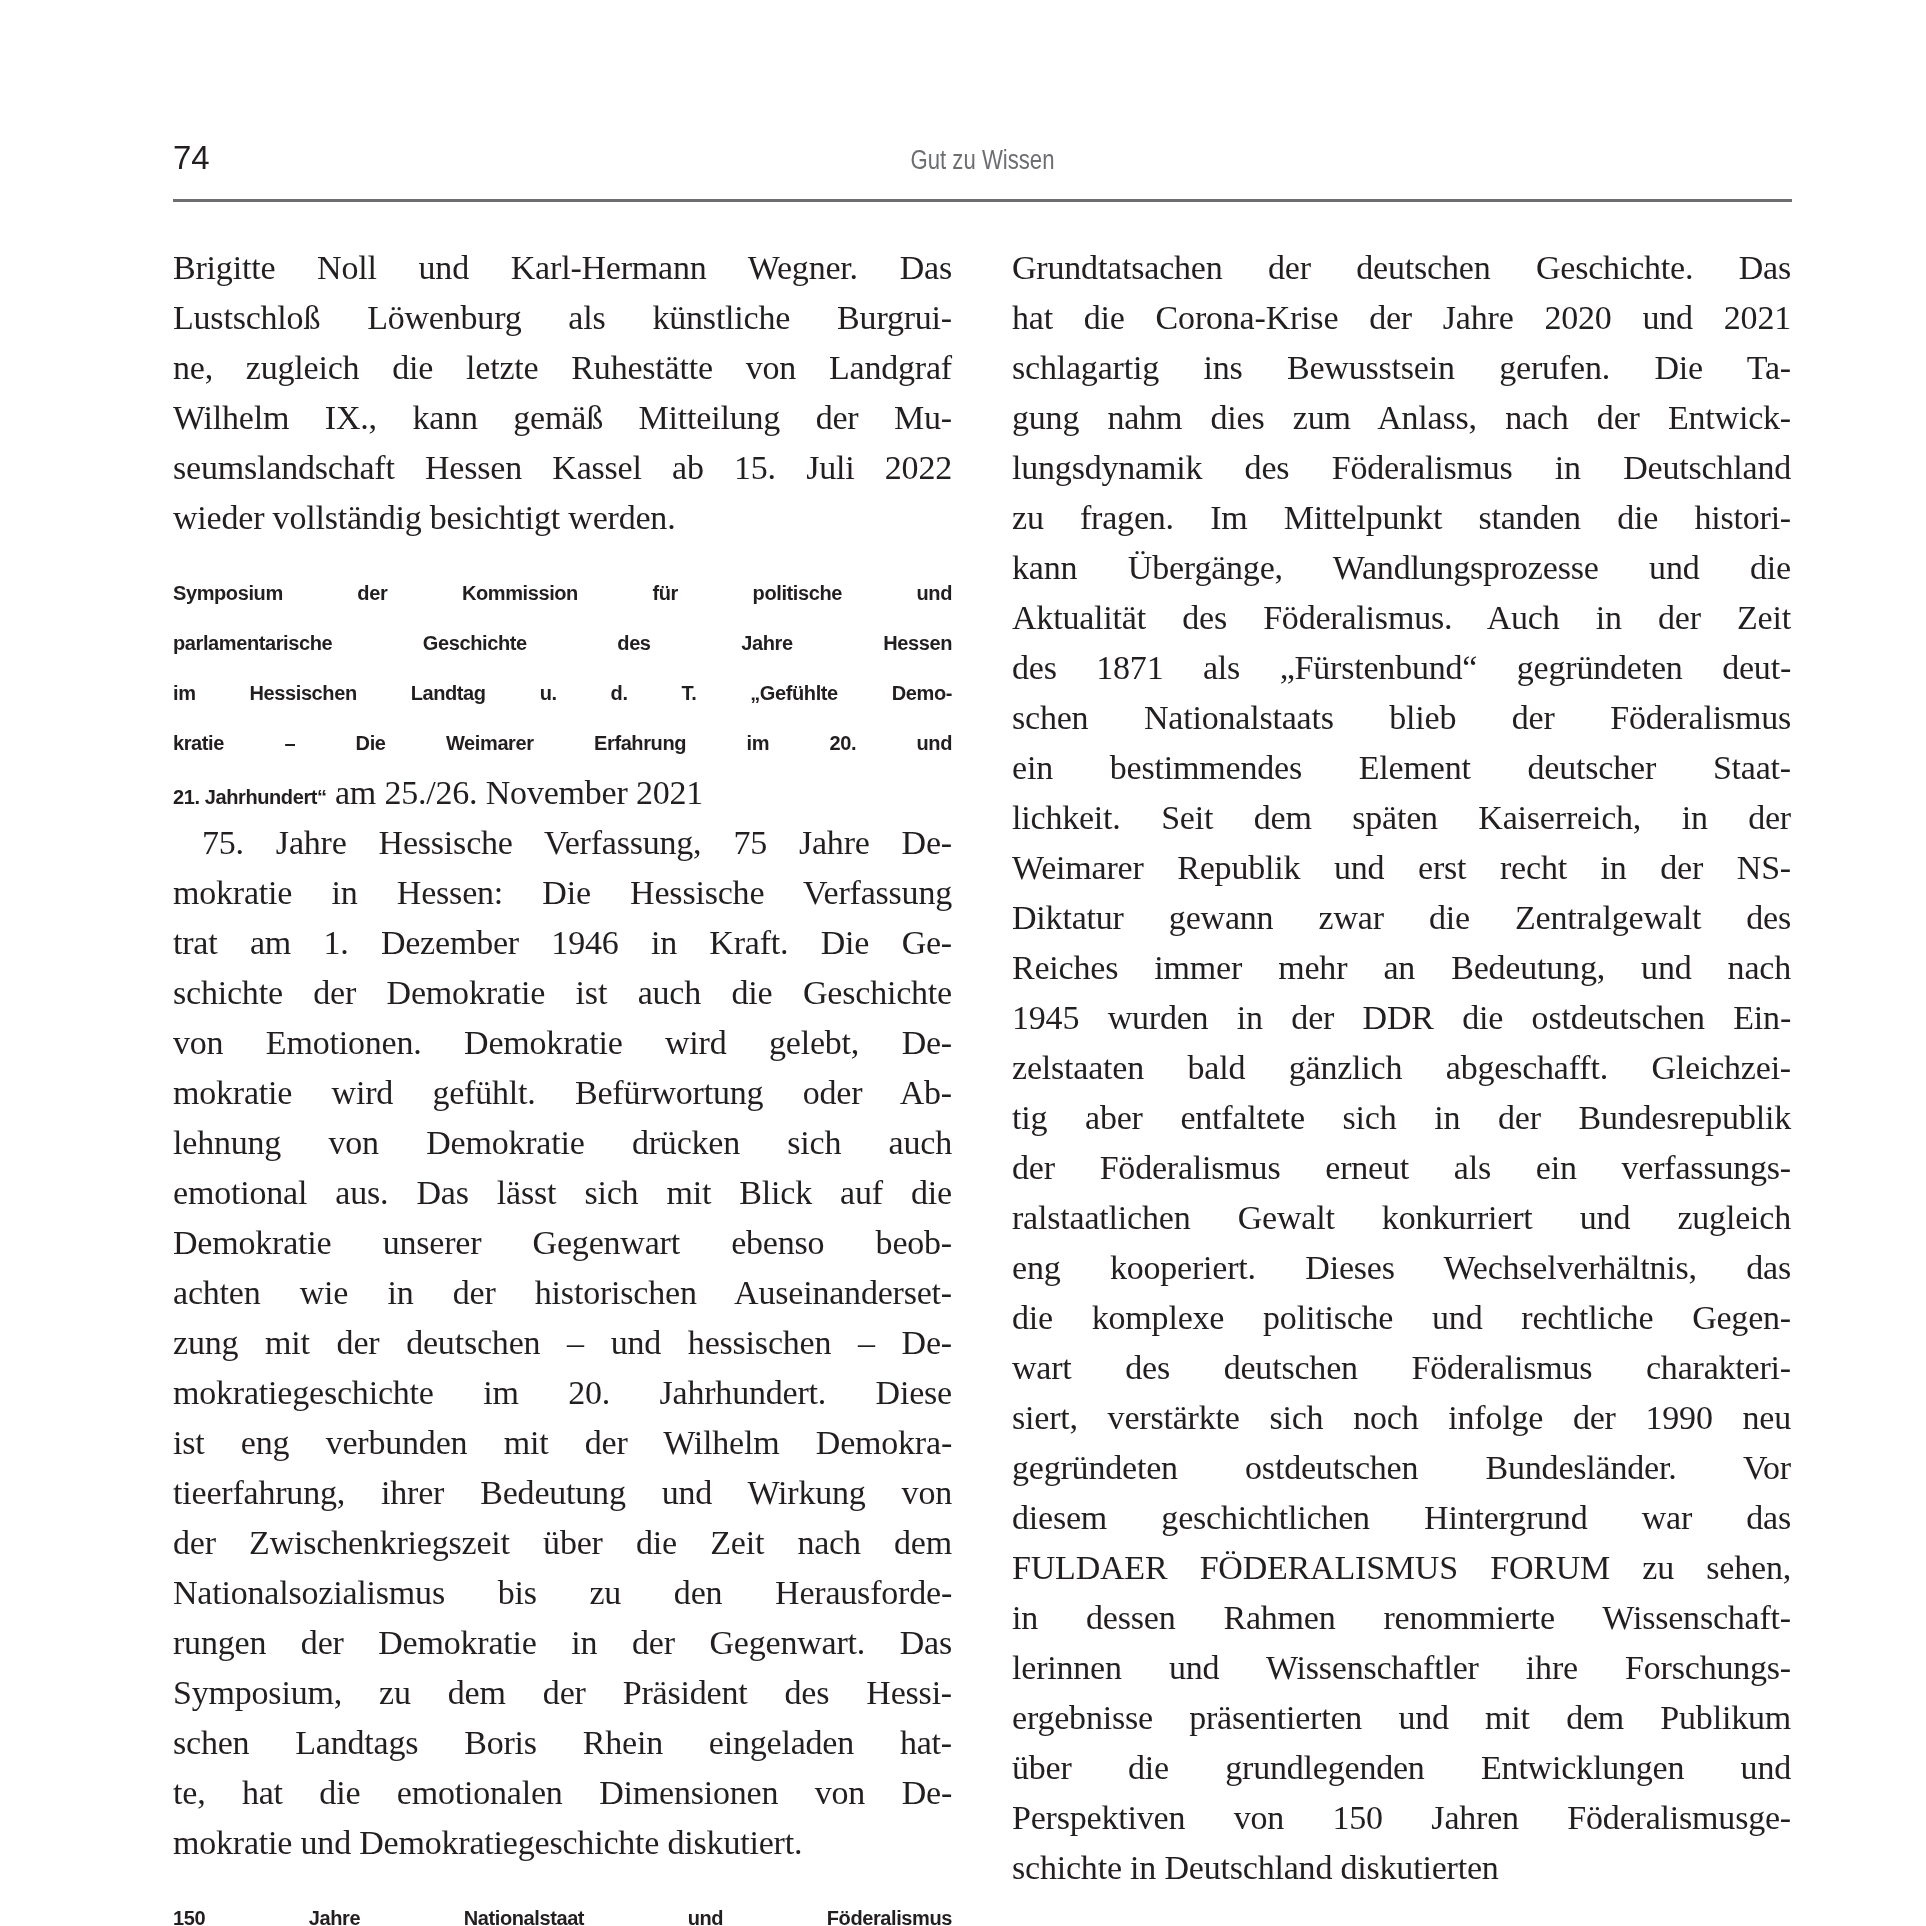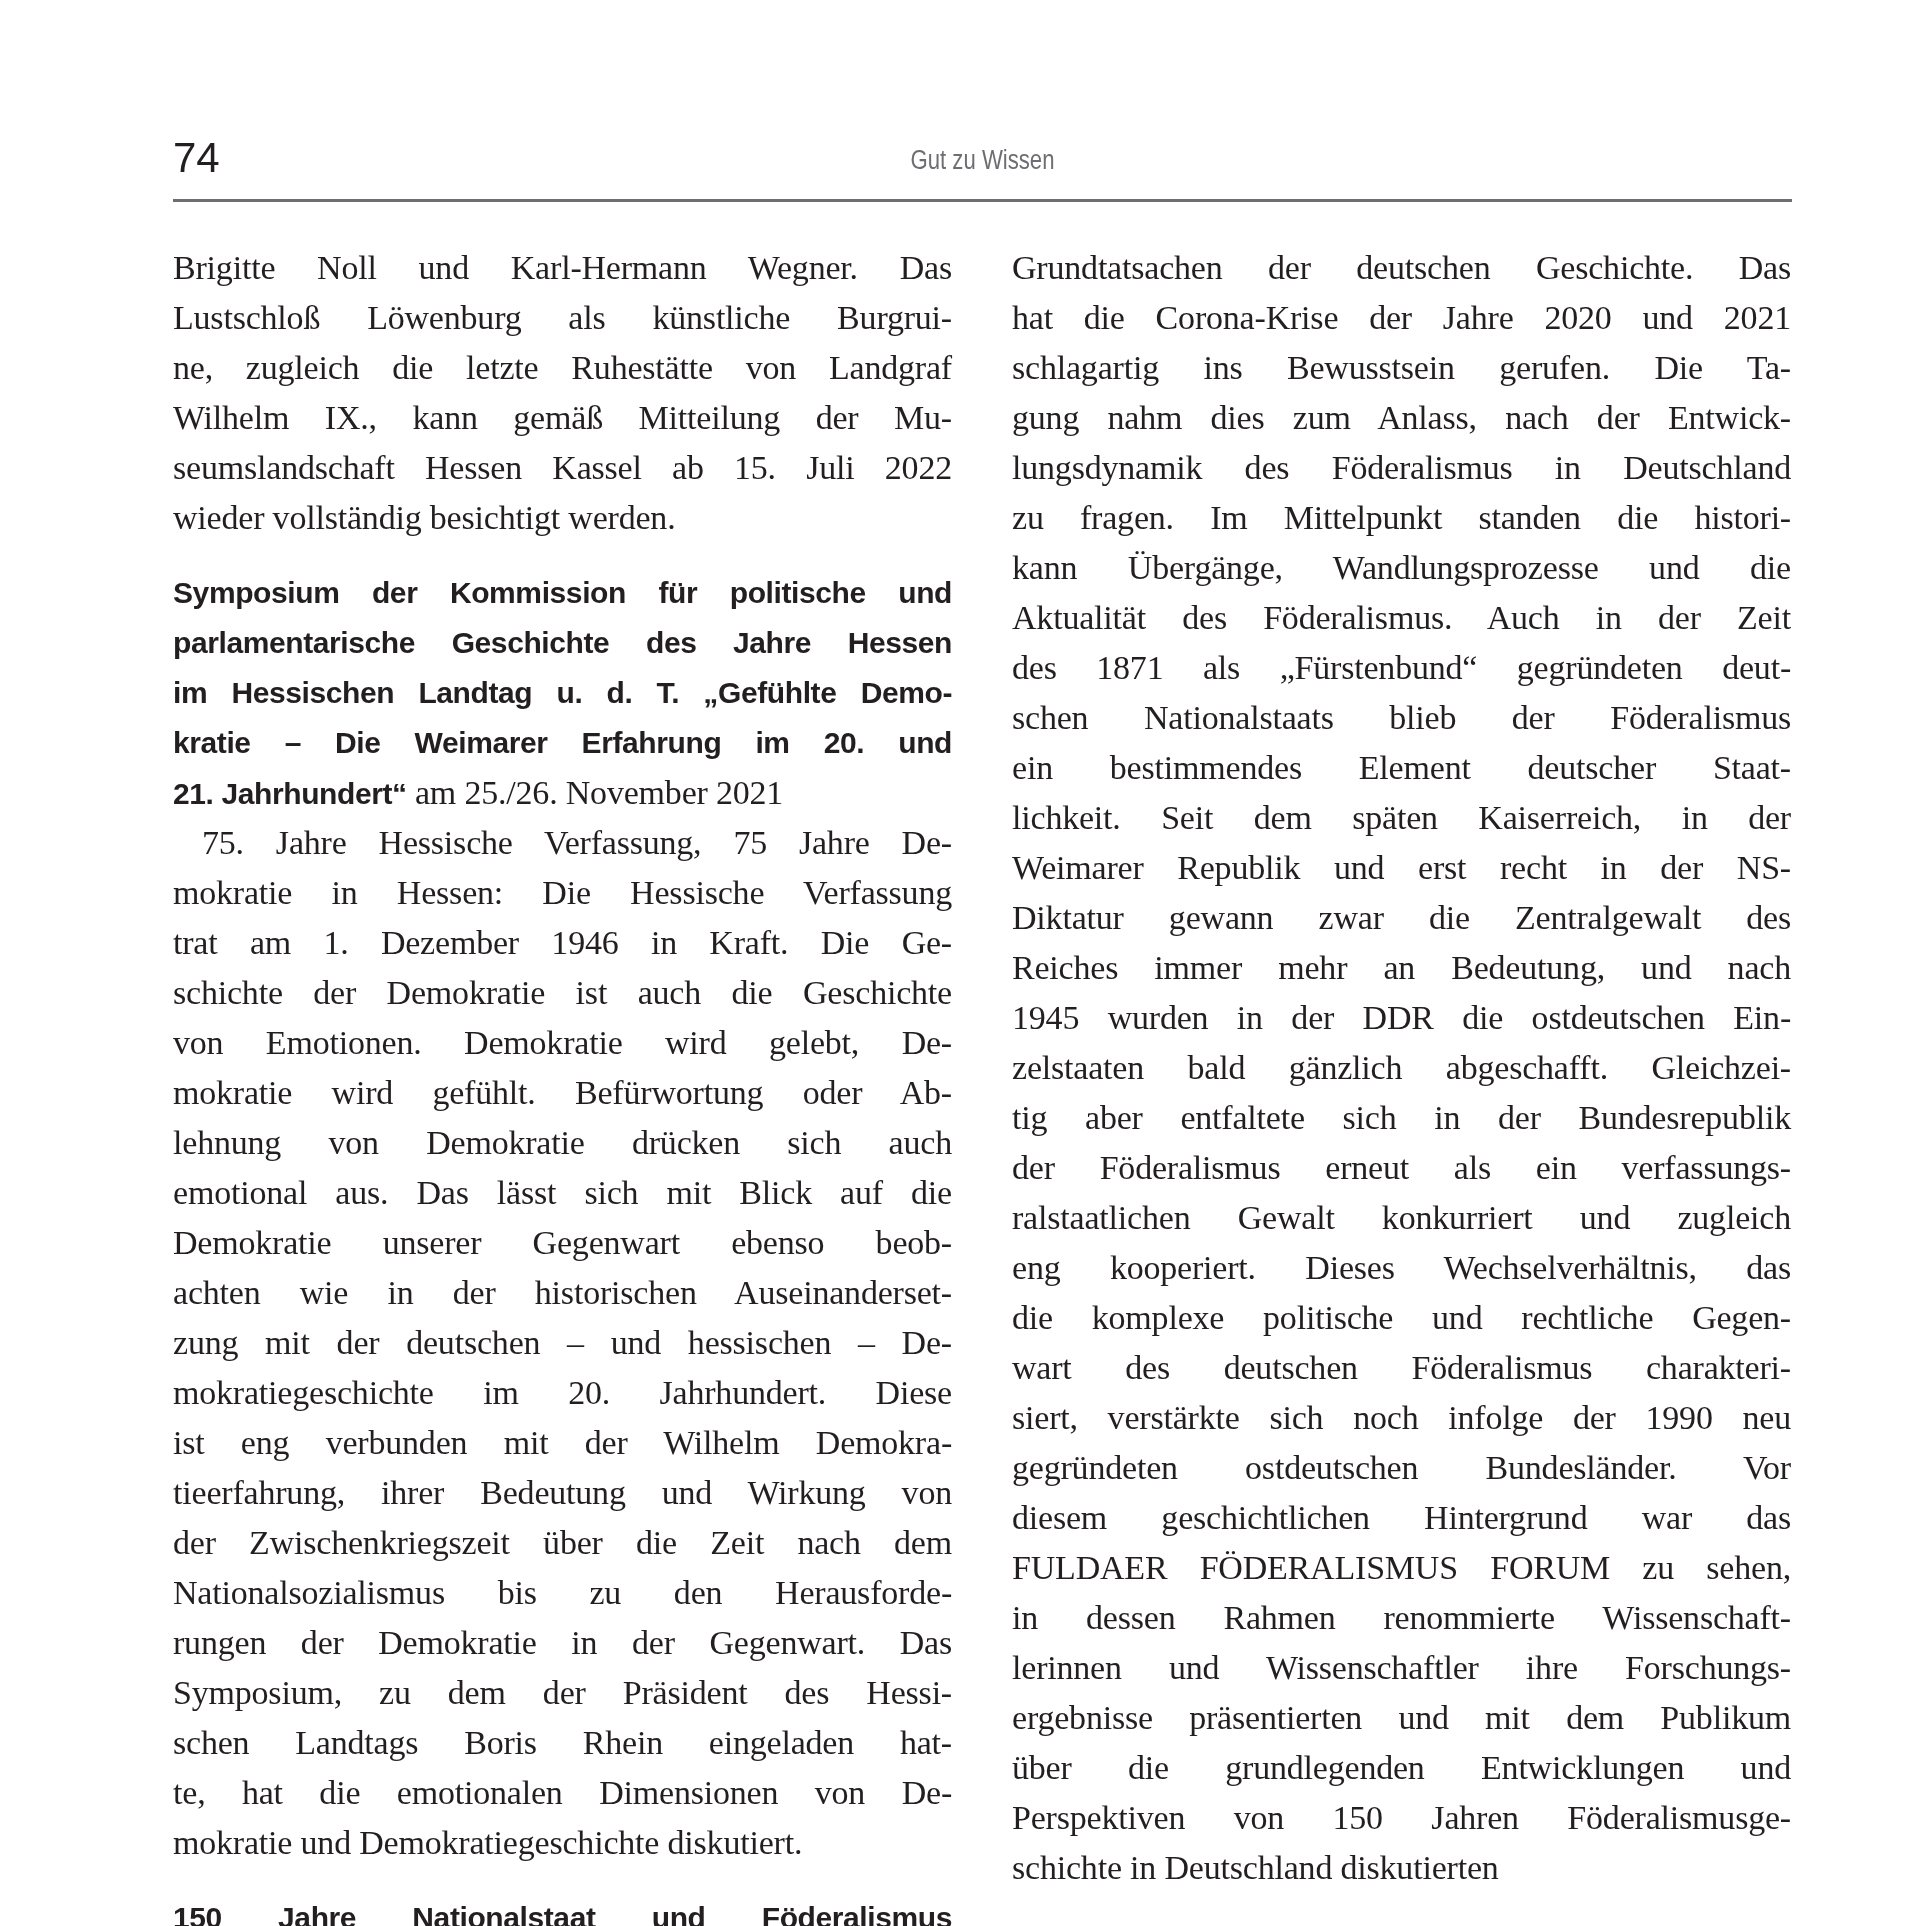--- a/index.html
+++ b/index.html
@@ -1,30 +1,30 @@
 <!DOCTYPE html>
 <html style="font-size:6.2px"><head>
   <meta charset="utf-8">
   <style>
     html, body { margin: 0; padding: 0; background: #ffffff; }
     body { width: 1965px; height: 2774px; position: relative; overflow: hidden; }
     .page { position: absolute; left: 0; top: 0; width: 1965px; height: 2774px; background: #fff; }
     .running-head { position: absolute; left: 173px; top: 135px; width: 1619px; height: 46px; }
-    .page-number { position: absolute; left: 0; top: 0; font-family: "Liberation Sans", sans-serif; font-size: 42px; line-height: 46px; color: #231f20; }
+    .page-number { position: absolute; left: 0; top: 0; font-family: "Liberation Sans", sans-serif; font-size: 33px; line-height: 46px; color: #231f20; }
     .running-title { position: absolute; left: 0; right: 0; top: 0; text-align: center; font-family: "Liberation Sans", sans-serif; font-size: 27px; line-height: 50px; color: #6d6e71; transform: scaleX(0.82); }
     .head-rule { position: absolute; left: 173px; top: 199px; width: 1619px; height: 3.1px; background: #6d6e71; }
     .column { position: absolute; top: 243px; width: 779px; }
     .col-left { left: 173px; }
     .col-right { left: 1012px; }
     .line { height: 50px; line-height: 50px; white-space: nowrap; overflow: visible;
             font-family: "Liberation Serif", serif; font-size: 34px; color: #231f20;
             text-align: justify; text-align-last: justify; letter-spacing: -0.2px; }
     .line.last { text-align: center; text-align-last: left; }
     .line.indent { padding-left: 29px; }
-    .hd { font-family: "Liberation Sans", sans-serif; font-weight: bold; font-size: 30px; letter-spacing: -0.4px; }
+    .hd { font-family: "Liberation Sans", sans-serif; font-weight: bold; font-size: 20px; letter-spacing: -0.4px; }
     .gap { height: 25px; }
   </style>
 </head>
 <body>
 
 <div class="page">
 
   <div class="running-head">
     <div class="page-number">74</div>
     <div class="running-title">Gut zu Wissen</div>

